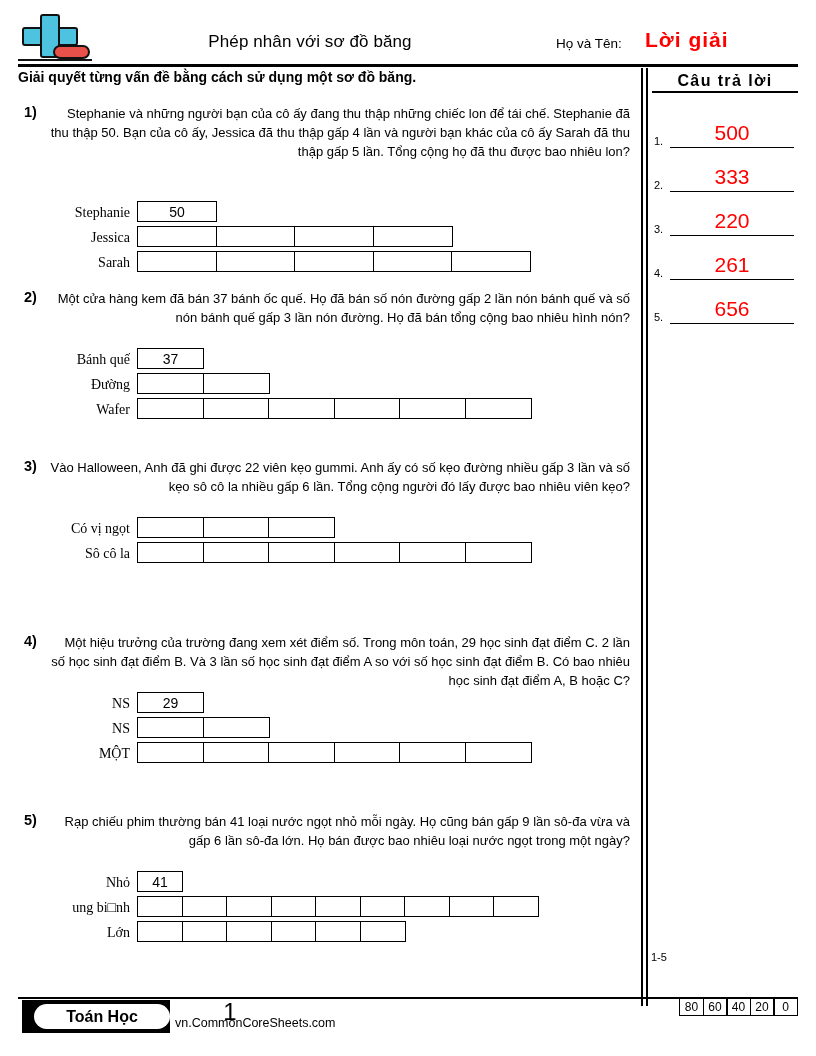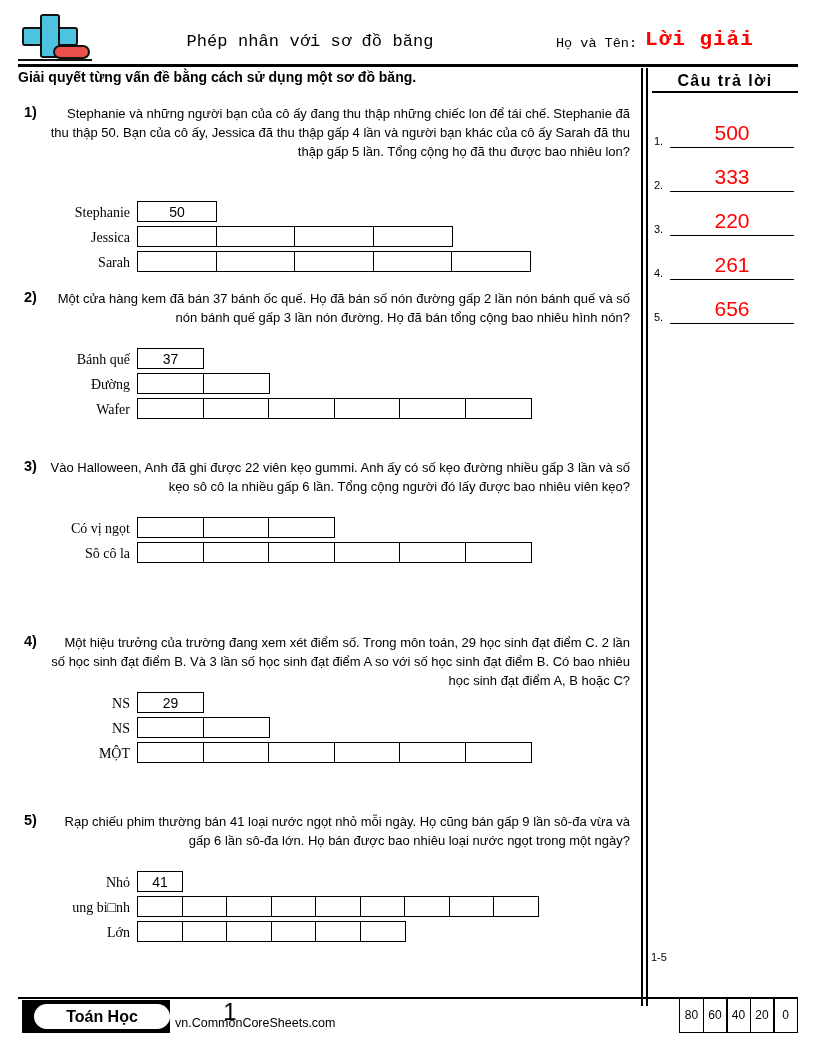--- a/index.html
+++ b/index.html
@@ -13,21 +13,21 @@
     position: relative;
     font-family: "Liberation Sans", sans-serif;
     color: #000000;
     overflow: hidden;
   }
 
   
   #header {
     position: absolute;
     left: 0; top: 0;
-    width: 816px; height: 68px; font-family: Liberation Mono, monospace;
+    width: 816px; height: 68px;
   }
   #logo {
     position: absolute;
     left: 18px; top: 14px;
     width: 74px; height: 48px;
   }
   #logo .plus-v {
     position: absolute;
     left: 22px; top: 0px;
     width: 20px; height: 44px;
@@ -256,21 +256,21 @@
     position: absolute;
     left: 651px; top: 951px;
     font-size: 11px;
   }
   #score-boxes {
     position: absolute;
     left: 679px; top: 997px;
     display: flex;
   }
   .score-box {
-    width: 25px; height: 36px;
+    width: 25px; height: 19px;
     border: 1.5px solid #000;
     box-sizing: border-box;
     margin-right: -1.5px;
     display: flex;
     align-items: center;
     justify-content: center;
     font-size: 12px;
   }
 </style>
 </head>

